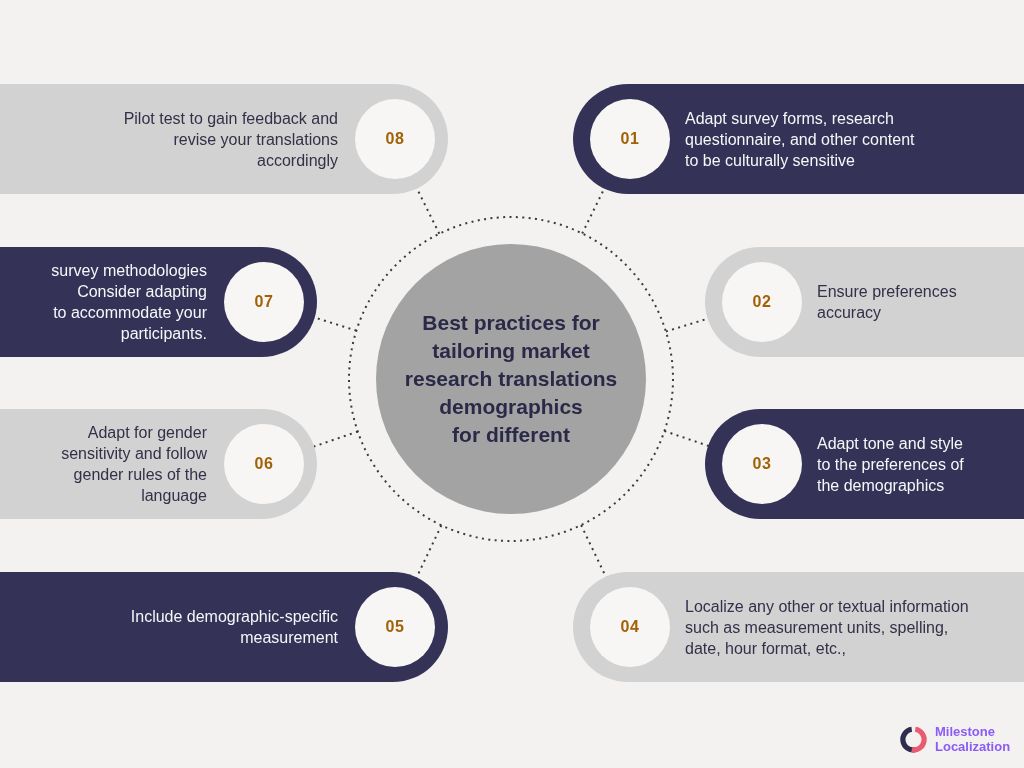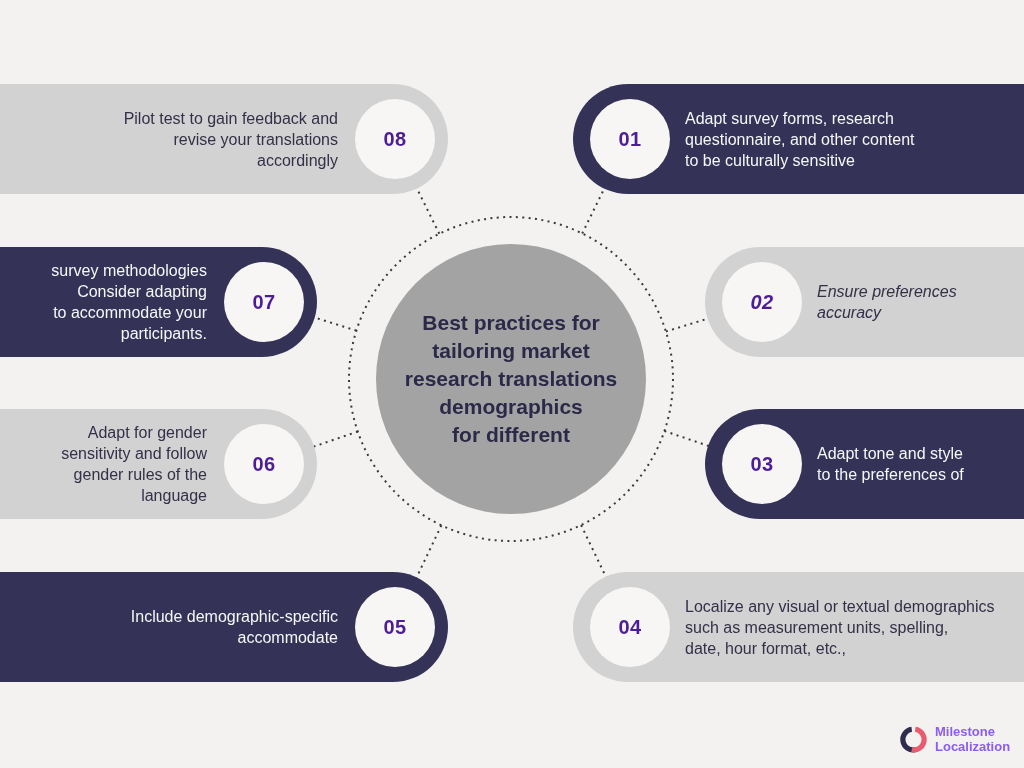--- a/index.html
+++ b/index.html
@@ -16,30 +16,30 @@
   
   .pill{position:absolute;height:110px;z-index:2;}
   .pill.navy{background:#343357;}
   .pill.gray{background:#D2D2D2;}
   .side-left{border-radius:0 55px 55px 0;}
   .side-right{border-radius:55px 0 0 55px;}
 
   .p08{top:84px;left:0;width:448px;}
   .p01{top:84px;left:573px;width:451px;}
   .p07{top:247px;left:0;width:317px;}
-  .p02{top:247px;left:705px;width:319px;font-style:italic;}
+  .p02{top:247px;left:705px;width:319px;}
   .p06{top:409px;left:0;width:317px;}
   .p03{top:409px;left:705px;width:319px;}
   .p05{top:572px;left:0;width:448px;}
   .p04{top:572px;left:573px;width:451px;}
 
   .num-badge{
     position:absolute;top:15px;width:80px;height:80px;border-radius:50%;
     background:#F7F6F4;display:flex;align-items:center;justify-content:center;
-    font-size:20px;font-weight:700;color:#4c1d95;letter-spacing:.5px;
+    font-size:16px;font-weight:700;color:#a16207;letter-spacing:.5px;
   }
   .side-left .num-badge{right:13px;}
   .side-right .num-badge{left:17px;}
 
   .pill-text{
     position:absolute;top:0;bottom:0;display:flex;flex-direction:column;justify-content:center;
     font-size:16px;line-height:21px;
   }
   .side-left .pill-text{left:20px;right:110px;text-align:right;}
   .side-right .pill-text{left:112px;right:6px;text-align:left;}
@@ -135,35 +135,36 @@
       <div class="ln">language</div>
     </div>
     <div class="num-badge">06</div>
   </div>
 
   <div class="pill navy side-right p03">
     <div class="num-badge">03</div>
     <div class="pill-text">
       <div class="ln">Adapt tone and style</div>
       <div class="ln">to the preferences of</div>
+      <div class="ln">the demographics</div>
     </div>
   </div>
 
   <div class="pill navy side-left p05">
     <div class="pill-text">
       <div class="ln">Include demographic-specific</div>
-      <div class="ln">accommodate</div>
+      <div class="ln">measurement</div>
     </div>
     <div class="num-badge">05</div>
   </div>
 
   <div class="pill gray side-right p04">
     <div class="num-badge">04</div>
     <div class="pill-text">
-      <div class="ln">Localize any visual or textual demographics</div>
+      <div class="ln">Localize any other or textual information</div>
       <div class="ln">such as measurement units, spelling,</div>
       <div class="ln">date, hour format, etc.,</div>
     </div>
   </div>
 
   <div class="logo">
     <svg width="29" height="29" viewBox="0 0 28 28">
       <g fill="none" stroke-width="5">
         <path d="M 12.3 4.15 A 10 10 0 1 0 15.7 23.85" stroke="#2F2D4E"></path>
         <path d="M 15.7 4.15 A 10 10 0 1 1 12.3 23.85" stroke="#E95B6E"></path>

